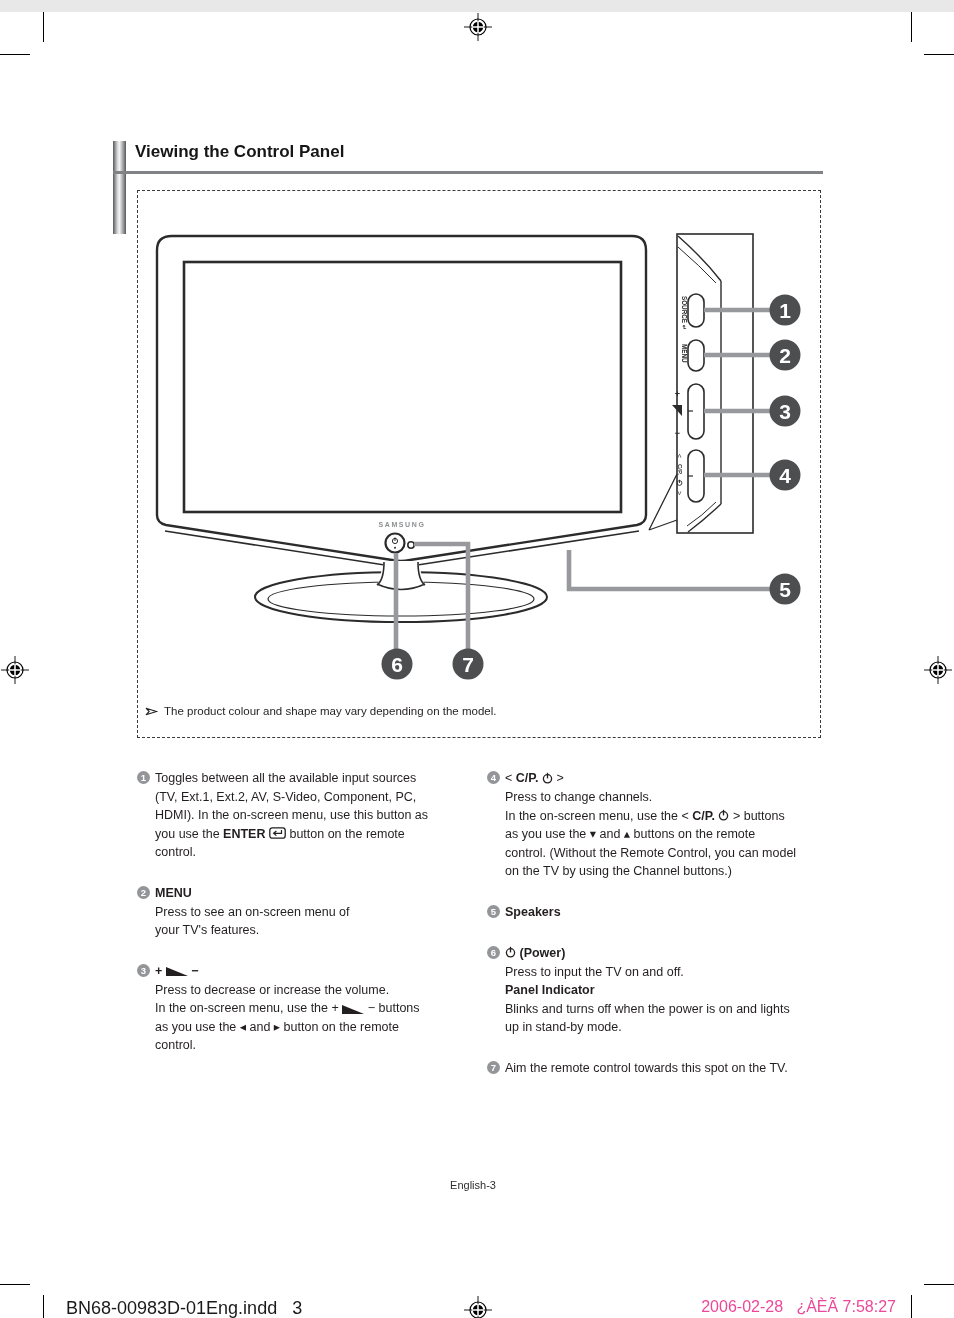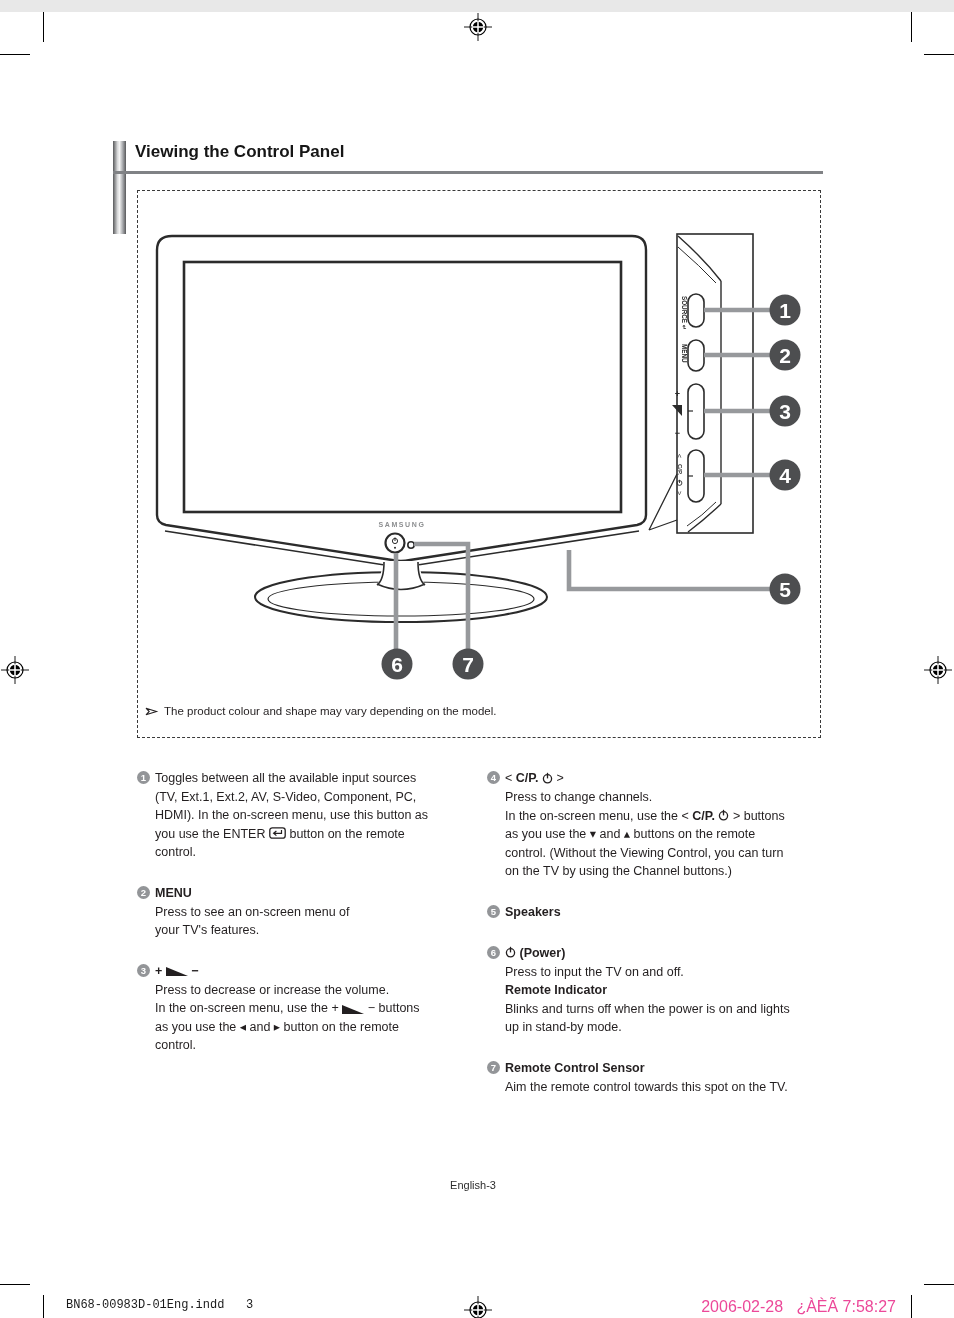--- a/index.html
+++ b/index.html
@@ -25,22 +25,22 @@
   .item{display:flex;margin-bottom:22px;}
   .bullet{width:13px;height:13px;border-radius:50%;background:#939598;color:#fff;
           font-size:9.5px;font-weight:bold;display:flex;align-items:center;justify-content:center;
           flex:0 0 13px;margin-right:5px;margin-top:2px;}
   .itext{font-size:12.5px;line-height:18.5px;}
   .iheading{font-weight:bold;line-height:19px;}
   .bline{white-space:nowrap;}
   .ic svg{vertical-align:-1.5px;}
   
   .page-footer{position:absolute;left:0;right:8px;top:1167px;text-align:center;font-size:11px;color:#2d2d2d;}
-  .print-left{position:absolute;left:66px;top:1286px;font-family:Liberation Mono, monospace;
-              font-size:12px;color:#1a1a1a;white-space:pre;}
+  .print-left{position:absolute;left:66px;top:1286px;font-family:Liberation Sans, sans-serif;
+              font-size:18px;color:#1a1a1a;white-space:pre;}
   .print-right{position:absolute;right:58px;top:1286px;font-family:Liberation Sans, sans-serif;
                font-size:16px;color:#ec4899;white-space:pre;}
   .vrule{position:absolute;width:1px;background:#000;}
 </style>
 </head>
 <body>
 
 <div class="page">
 
   <div class="crop" style="left:43px;top:0;width:1px;height:30px;"></div>
@@ -190,21 +190,21 @@
   </div>
 
   <div class="col col-left">
     <div class="item">
       <span class="bullet">1</span>
       <div class="itext">
         <div>
             <div class="bline"><span>Toggles between all the available input sources</span></div>
             <div class="bline"><span>(TV, Ext.1, Ext.2, AV, S-Video, Component, PC,</span></div>
             <div class="bline"><span>HDMI). In the on-screen menu, use this button as</span></div>
-            <div class="bline"><span>you use the </span><span style="font-weight: normal;">ENTER </span><span class="ic"><svg width="17" height="12" viewBox="0 0 17 12">
+            <div class="bline"><span>you use the </span><span style="font-weight: bold;">ENTER </span><span class="ic"><svg width="17" height="12" viewBox="0 0 17 12">
                   <rect x="0.8" y="0.8" width="15.4" height="10.4" rx="2.5" fill="none" stroke="#231f20" stroke-width="1.3"></rect>
                   <path d="M12.5 3 V6.3 H5.2 M7.4 4 L4.6 6.3 L7.4 8.6" fill="none" stroke="#231f20" stroke-width="1.2"></path>
                 </svg></span><span> button on the remote</span></div>
             <div class="bline"><span>control.</span></div>
           </div>
       </div>
     </div>
     <div class="item">
       <span class="bullet">2</span>
       <div class="itext">
@@ -243,21 +243,21 @@
                 <line x1="5.5" y1="0.8" x2="5.5" y2="6.4" stroke="#231f20" stroke-width="1.3"></line>
               </svg></span><span style="font-weight: normal;"> &gt;</span></div>
         <div>
             <div class="bline"><span>Press to change channels.</span></div>
             <div class="bline"><span>In the on-screen menu, use the &lt; </span><span style="font-weight: bold;">C/P. </span><span class="ic"><svg width="11" height="12" viewBox="0 0 11 12">
                   <circle cx="5.5" cy="6.8" r="4.1" fill="none" stroke="#231f20" stroke-width="1.3"></circle>
                   <line x1="5.5" y1="4.2" x2="5.5" y2="8" stroke="#fff" stroke-width="2.4"></line>
                   <line x1="5.5" y1="0.8" x2="5.5" y2="6.4" stroke="#231f20" stroke-width="1.3"></line>
                 </svg></span><span> &gt; buttons</span></div>
             <div class="bline"><span>as you use the ▾ and ▴ buttons on the remote</span></div>
-            <div class="bline"><span>control. (Without the Viewing Control, you can turn</span></div>
+            <div class="bline"><span>control. (Without the Remote Control, you can model</span></div>
             <div class="bline"><span>on the TV by using the Channel buttons.)</span></div>
           </div>
       </div>
     </div>
     <div class="item">
       <span class="bullet">5</span>
       <div class="itext">
         <div class="iheading"><span>Speakers</span></div>
         <div></div>
       </div>
@@ -265,30 +265,29 @@
     <div class="item">
       <span class="bullet">6</span>
       <div class="itext">
         <div class="iheading"><span class="ic"><svg width="11" height="12" viewBox="0 0 11 12">
                 <circle cx="5.5" cy="6.8" r="4.1" fill="none" stroke="#231f20" stroke-width="1.3"></circle>
                 <line x1="5.5" y1="4.2" x2="5.5" y2="8" stroke="#fff" stroke-width="2.4"></line>
                 <line x1="5.5" y1="0.8" x2="5.5" y2="6.4" stroke="#231f20" stroke-width="1.3"></line>
               </svg></span><span> (Power)</span></div>
         <div>
             <div class="bline"><span>Press to input the TV on and off.</span></div>
-            <div class="bline"><span style="font-weight: bold;">Remote Indicator</span></div>
+            <div class="bline"><span style="font-weight: bold;">Panel Indicator</span></div>
             <div class="bline"><span>Blinks and turns off when the power is on and lights</span></div>
             <div class="bline"><span>up in stand-by mode.</span></div>
           </div>
       </div>
     </div>
     <div class="item">
       <span class="bullet">7</span>
       <div class="itext">
-        <div class="iheading"><span>Remote Control Sensor</span></div>
         <div>
             <div class="bline"><span>Aim the remote control towards this spot on the TV.</span></div>
           </div>
       </div>
     </div>
   </div>
 
   <div class="page-footer">English-3</div>
 
   <div class="vrule" style="left:43px;top:1283px;height:35px;"></div>

